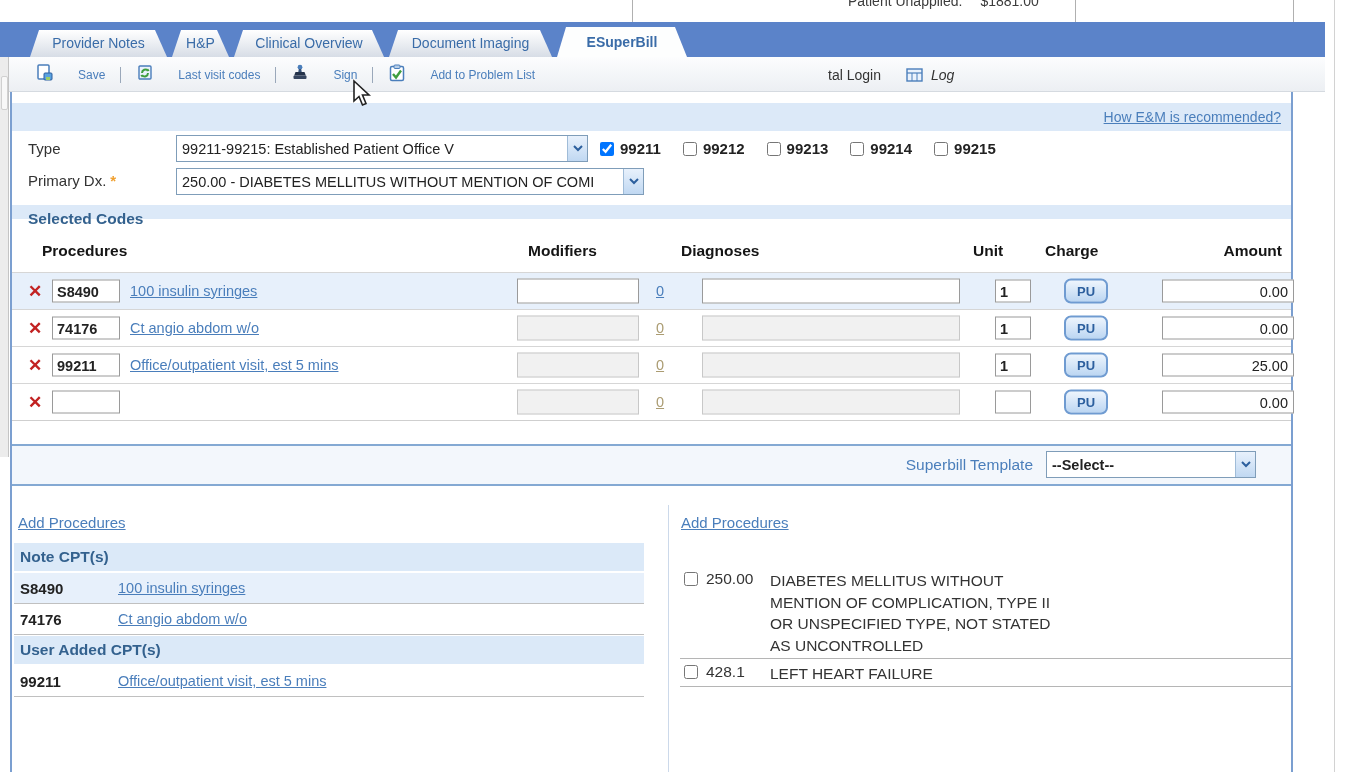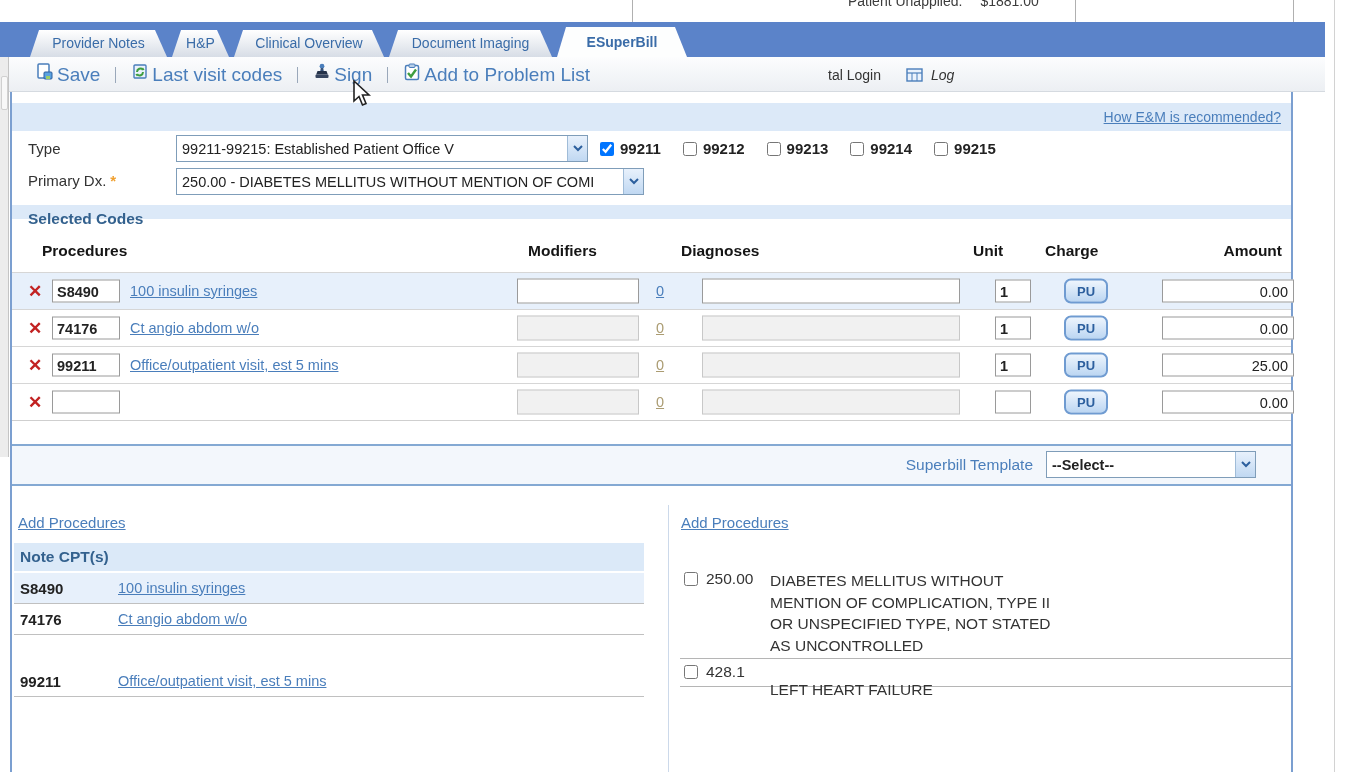--- a/index.html
+++ b/index.html
@@ -18,21 +18,21 @@
   .bluebar { position:absolute; left:0; top:22px; width:1325px; height:35px; background:#5b83c9; }
   .tab { position:absolute; bottom:0; height:27px; line-height:27px; text-align:center; font-size:14px;
          color:#3a6ca8; background:linear-gradient(#ffffff,#d7dde6);
          clip-path:polygon(9px 0%, calc(100% - 12px) 0%, 100% 100%, 0% 100%); cursor:pointer; }
   .tab.active { height:30px; line-height:30px; background:#fdfefe; font-weight:bold; }
 
   
   .toolbar { position:absolute; left:0; top:57px; width:1325px; height:35px;
              background:linear-gradient(#fcfdfe,#eceff3); border-bottom:1px solid #d5dae0; }
   .tb-flex { position:absolute; left:36px; top:0; height:35px; display:flex; align-items:center; }
-  .tb-item { display:flex; align-items:center; gap:3px; color:#4a7ebb; font-size:19px; cursor:pointer; }
+  .tb-item { display:flex; align-items:center; gap:24px; color:#4a7ebb; font-size:12px; cursor:pointer; }
   .tb-sep { width:1px; height:16px; background:#9aa8ba; margin:0 15px; }
   .tb-right { position:absolute; top:0; height:35px; display:flex; align-items:center; gap:8px; color:#333; font-size:14px; }
 
   
   .gutter { position:absolute; left:0; top:57px; width:9px; height:400px; background:#ececec; border-right:1px solid #c4c4c4; }
   .gutter-nub { position:absolute; left:1px; top:76px; width:7px; height:34px; background:#f8f8f8; border:1px solid #d0d0d0; border-radius:2px; }
 
   
   .edge { position:absolute; width:2px; background:#7b9fd0; }
   .winline { position:absolute; left:1334px; top:0; width:1px; height:772px; background:#d2d2d2; }
@@ -308,38 +308,41 @@
     <span>Note CPT(s)</span>
   </div>
   <div class="cpt-row hl" style="top:573px;">
     <span class="cpt-code">S8490</span>
     <a class="lnk cpt-link">100 insulin syringes</a>
   </div>
   <div class="cpt-row" style="top:604px;">
     <span class="cpt-code">74176</span>
     <a class="lnk cpt-link">Ct angio abdom w/o</a>
   </div>
+  <div class="sub-band" style="left:14px; top:636px; width:630px; height:28px;">
+    <span>User Added CPT(s)</span>
+  </div>
   <div class="cpt-row" style="top:666px;">
     <span class="cpt-code">99211</span>
     <a class="lnk cpt-link">Office/outpatient visit, est 5 mins</a>
   </div>
 
   <a class="lnk add-lnk" style="left:681px; top:514px;">Add Procedures</a>
   <div class="icd-row" style="top:567px; height:92px;">
     <input type="checkbox" class="icd-cb" style="top: 5px;">
     <span class="icd-code" style="top:3px;">250.00</span>
     <span class="icd-desc" style="top:3px;">DIABETES MELLITUS WITHOUT
 MENTION OF COMPLICATION, TYPE II
 OR UNSPECIFIED TYPE, NOT STATED
 AS UNCONTROLLED</span>
   </div>
   <div class="icd-row" style="top:659px; height:28px;">
     <input type="checkbox" class="icd-cb" style="top: 6px;">
     <span class="icd-code" style="top:4px;">428.1</span>
-    <span class="icd-desc" style="top:20px;">LEFT HEART FAILURE</span>
+    <span class="icd-desc" style="top:4px;">LEFT HEART FAILURE</span>
   </div>
 
   <div class="cursor">
     <svg width="22" height="30" viewBox="0 0 22 30">
         <path d="M2 2 L2 22 L7 17.5 L10.5 26 L14 24.5 L10.5 16 L17 16 Z" fill="#ffffff" stroke="#222222" stroke-width="1.6"></path>
       </svg>
   </div>
 
 </div>
 

